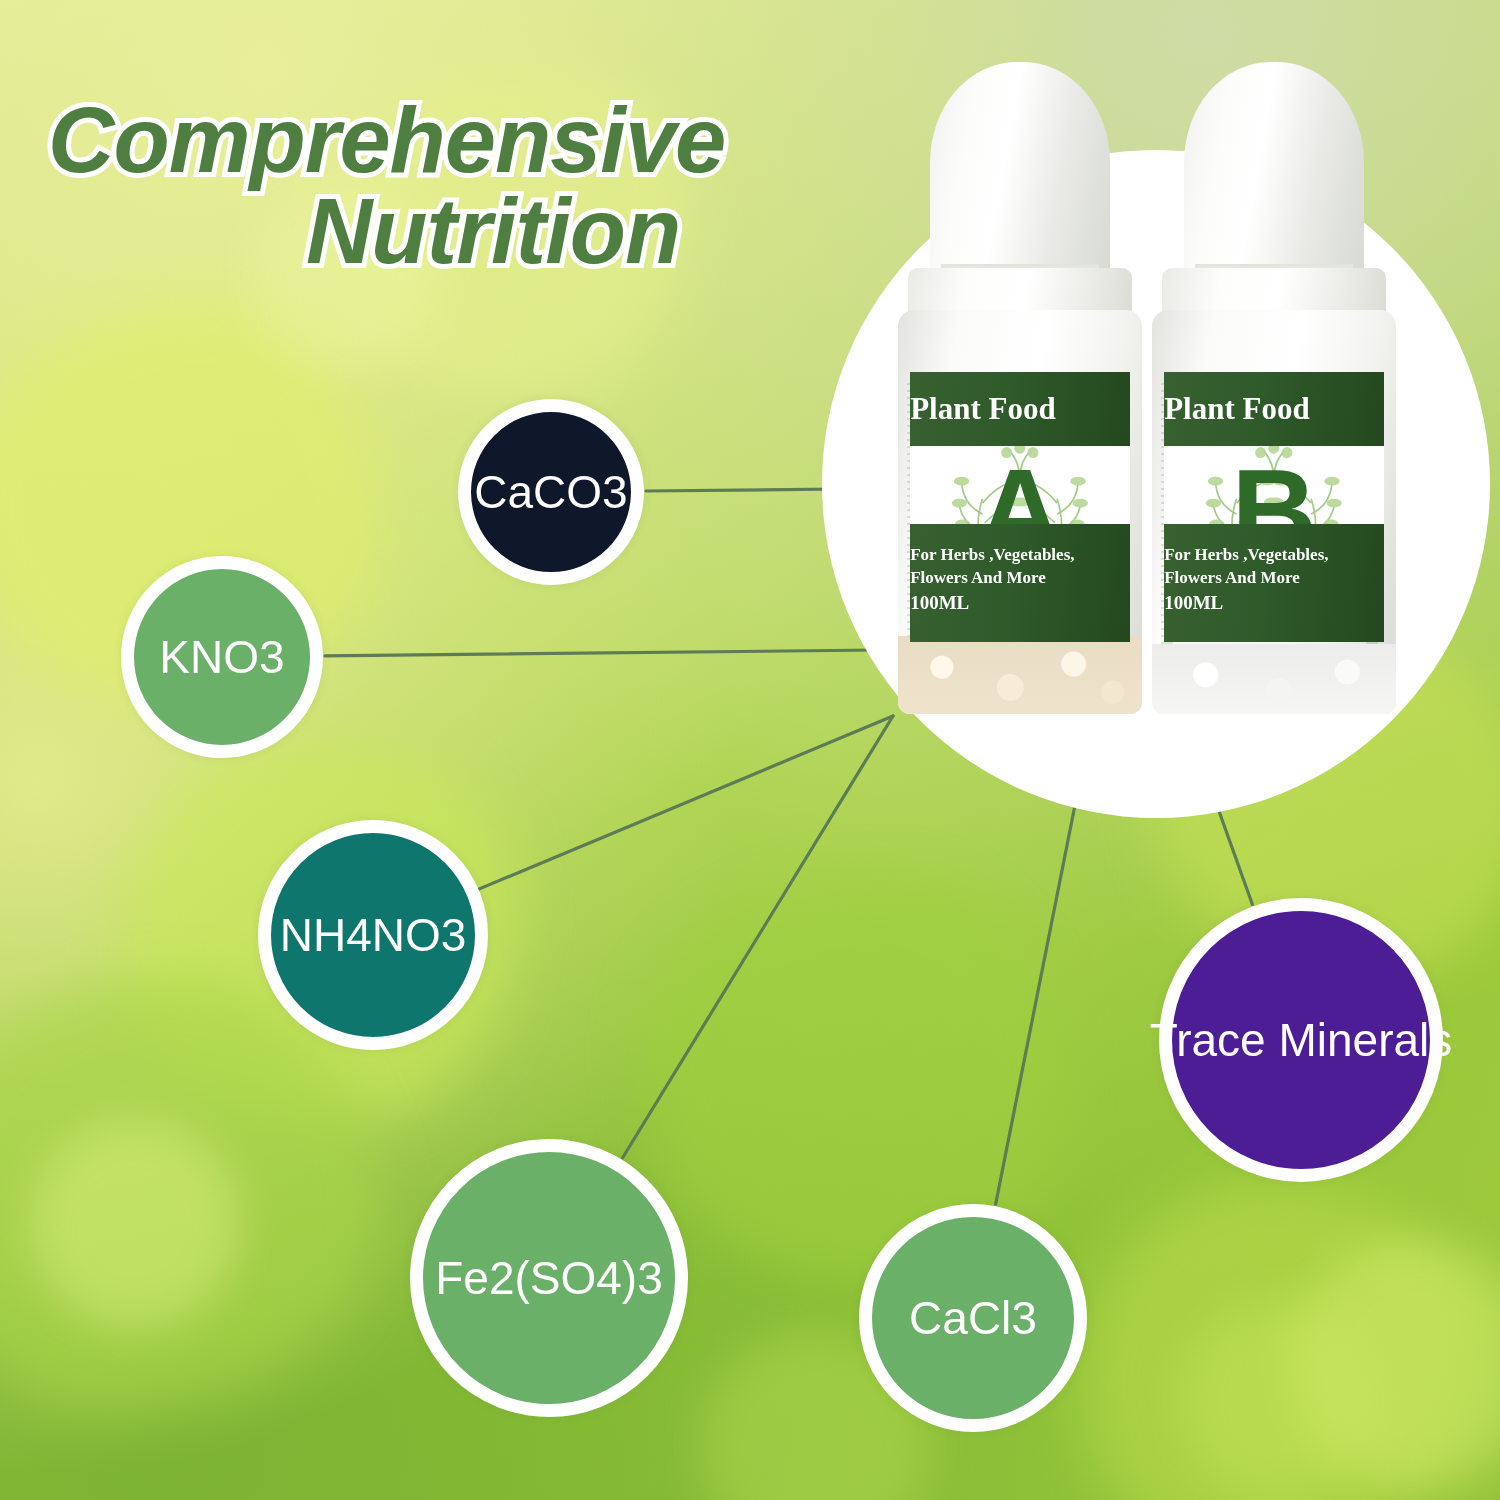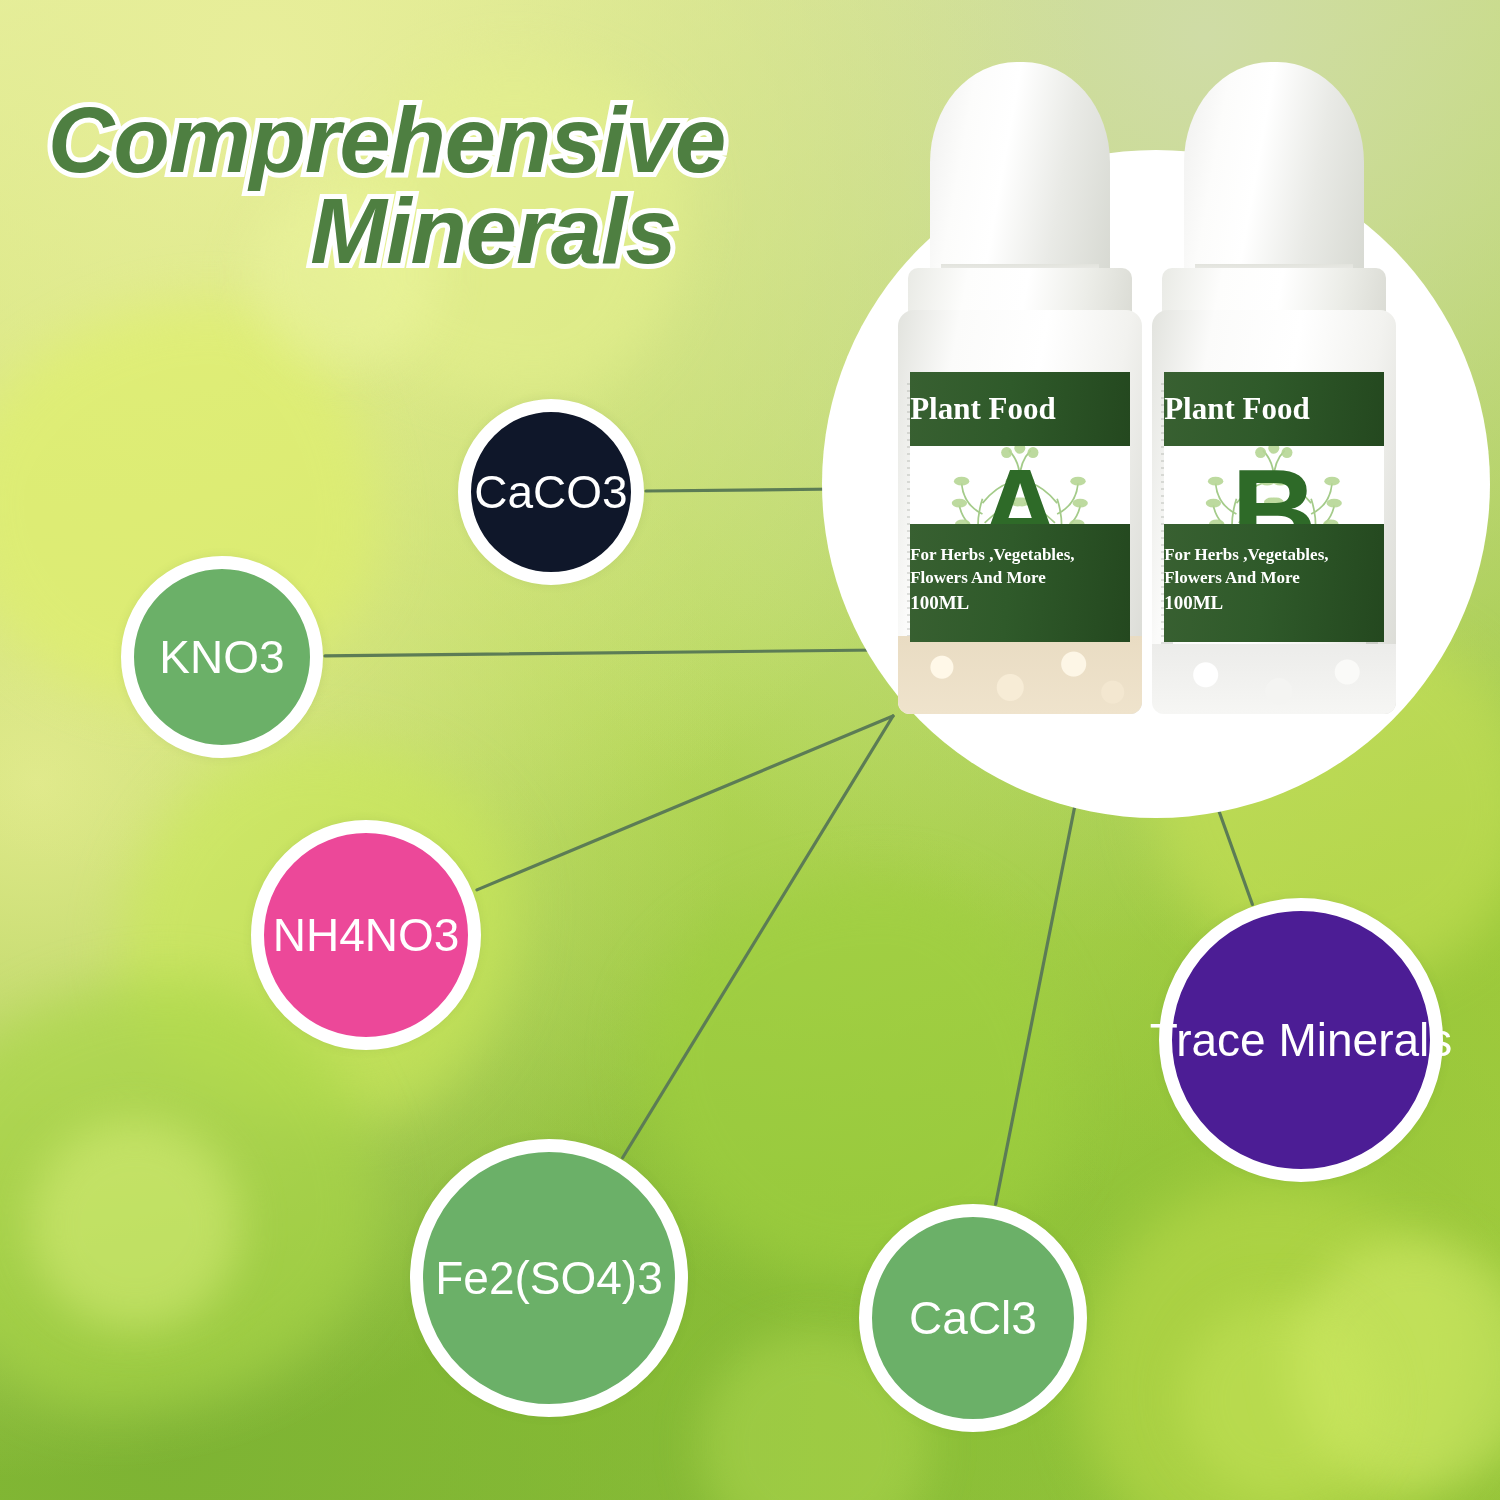--- a/index.html
+++ b/index.html
@@ -154,21 +154,21 @@
 
   <div class="bok" style="left:30px;top:1120px;width:210px;height:210px;background:rgba(226,244,130,.45);"></div>
   <div class="bok" style="left:1290px;top:1240px;width:250px;height:250px;background:rgba(214,238,110,.50);"></div>
   <div class="bok" style="left:1180px;top:1300px;width:200px;height:200px;background:rgba(204,232,96,.40);"></div>
   <div class="bok" style="left:700px;top:1330px;width:230px;height:230px;background:rgba(196,228,92,.35);"></div>
   <div class="bok" style="left:250px;top:180px;width:190px;height:190px;background:rgba(238,246,160,.45);"></div>
 </div>
 
 <div class="title">
   <span>Comprehensive</span>
-  <span class="l2">Minerals</span>
+  <span class="l2">Nutrition</span>
 </div>
 
 <svg id="wires" width="1500" height="1500" viewBox="0 0 1500 1500">
     <line x1="645.9948819404292" y1="491.01389395909587" x2="840" y2="489" stroke="#5C7C55" stroke-width="3.2" stroke-linecap="round"></line>
     <line x1="324.99417206551715" y1="655.904317318452" x2="880" y2="650" stroke="#5C7C55" stroke-width="3.2" stroke-linecap="round"></line>
     <line x1="476.9511759595499" y1="889.8830008871347" x2="893" y2="716" stroke="#5C7C55" stroke-width="3.2" stroke-linecap="round"></line>
     <line x1="622.6109882105469" y1="1157.7401878653275" x2="893" y2="716" stroke="#5C7C55" stroke-width="3.2" stroke-linecap="round"></line>
     <line x1="995.6274557733876" y1="1204.2283064852097" x2="1080" y2="780" stroke="#5C7C55" stroke-width="3.2" stroke-linecap="round"></line>
     <line x1="1252.4244609940101" y1="904.4403562623538" x2="1215" y2="800" stroke="#5C7C55" stroke-width="3.2" stroke-linecap="round"></line>
   </svg>
@@ -289,21 +289,21 @@
   </div>
 </div>
 
 <div id="bubbles">
     <div class="bubble" style="left: 458px; top: 399px; width: 186px; height: 186px; font-size: 46px; background: #0f172a; border-color: rgb(255, 255, 255); color: rgb(255, 255, 255);">
       <span>CaCO3</span>
     </div>
     <div class="bubble" style="left: 121px; top: 556px; width: 202px; height: 202px; font-size: 46px; background: rgb(107, 176, 104); border-color: rgb(255, 255, 255); color: rgb(255, 255, 255);">
       <span>KNO3</span>
     </div>
-    <div class="bubble" style="left: 251px; top: 820px; width: 230px; height: 230px; font-size: 46px; background: #ec4899; border-color: rgb(255, 255, 255); color: rgb(255, 255, 255);">
+    <div class="bubble" style="left: 258px; top: 820px; width: 230px; height: 230px; font-size: 46px; background: #0f766e; border-color: rgb(255, 255, 255); color: rgb(255, 255, 255);">
       <span>NH4NO3</span>
     </div>
     <div class="bubble" style="left: 410px; top: 1139px; width: 278px; height: 278px; font-size: 46px; background: rgb(107, 176, 104); border-color: rgb(255, 255, 255); color: rgb(255, 255, 255);">
       <span>Fe2(SO4)3</span>
     </div>
     <div class="bubble" style="left: 859px; top: 1204px; width: 228px; height: 228px; font-size: 46px; background: rgb(107, 176, 104); border-color: rgb(255, 255, 255); color: rgb(255, 255, 255);">
       <span>CaCl3</span>
     </div>
     <div class="bubble" style="left: 1159px; top: 898px; width: 284px; height: 284px; font-size: 46px; background: #4c1d95; border-color: rgb(255, 255, 255); color: rgb(255, 255, 255);">
       <span>Trace Minerals</span>

